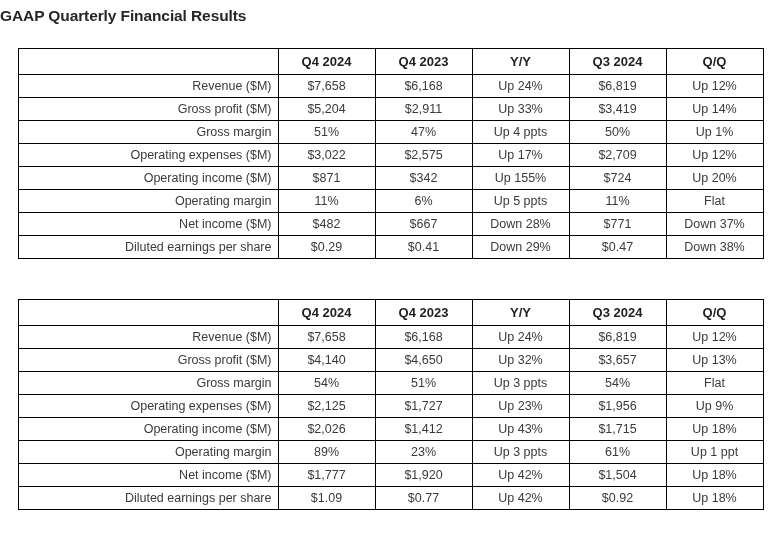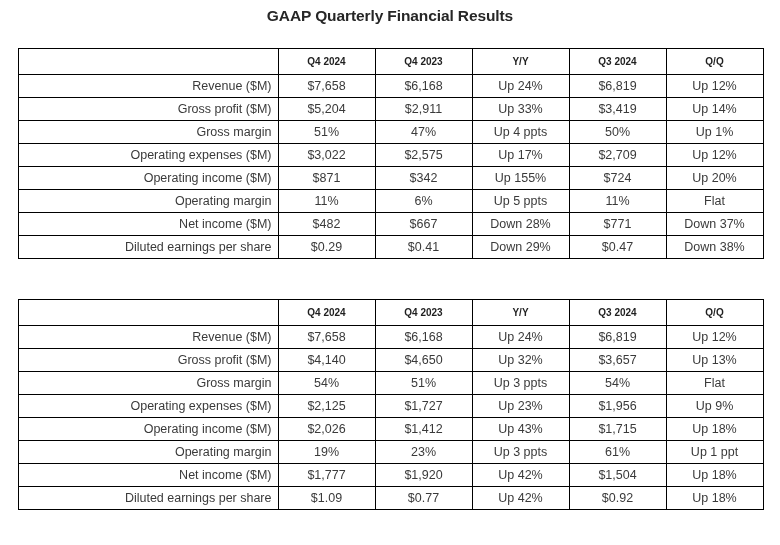--- a/index.html
+++ b/index.html
@@ -17,21 +17,20 @@
   }
   .section {
     position: absolute;
     left: 0;
     width: 780px;
   }
   #gaap-section { top: 0; }
   #nongaap-section { top: 277px; }
 
   .table-title {
-    text-align: center;
     font-size: 15.5px;
     font-weight: bold;
     color: #262626;
     letter-spacing: -0.1px;
     padding-top: 6px;
     padding-bottom: 0;
     line-height: 20px;
     height: 20px;
   }
 
@@ -57,21 +56,21 @@
     padding: 0 6px;
     overflow: hidden;
     white-space: nowrap;
   }
   table.fin-table thead th {
     font-weight: bold;
     color: #1f1f1f;
     text-align: center;
     height: 25px;
     line-height: 25px;
-    font-size: 10px;
+    font-size: 13px;
   }
   table.fin-table thead th.label-head {
     text-align: left;
   }
   table.fin-table tbody td.row-label {
     text-align: right;
     padding-left: 5px;
   }
   table.fin-table tbody td.num {
     text-align: center;
@@ -236,21 +235,21 @@
         <tr>
           <td class="row-label">Operating income ($M)</td>
           <td class="num">$2,026</td>
           <td class="num">$1,412</td>
           <td class="num">Up 43%</td>
           <td class="num">$1,715</td>
           <td class="num">Up 18%</td>
         </tr>
         <tr>
           <td class="row-label">Operating margin</td>
-          <td class="num">19%</td>
+          <td class="num">89%</td>
           <td class="num">23%</td>
           <td class="num">Up 3 ppts</td>
           <td class="num">61%</td>
           <td class="num">Up 1 ppt</td>
         </tr>
         <tr>
           <td class="row-label">Net income ($M)</td>
           <td class="num">$1,777</td>
           <td class="num">$1,920</td>
           <td class="num">Up 42%</td>

